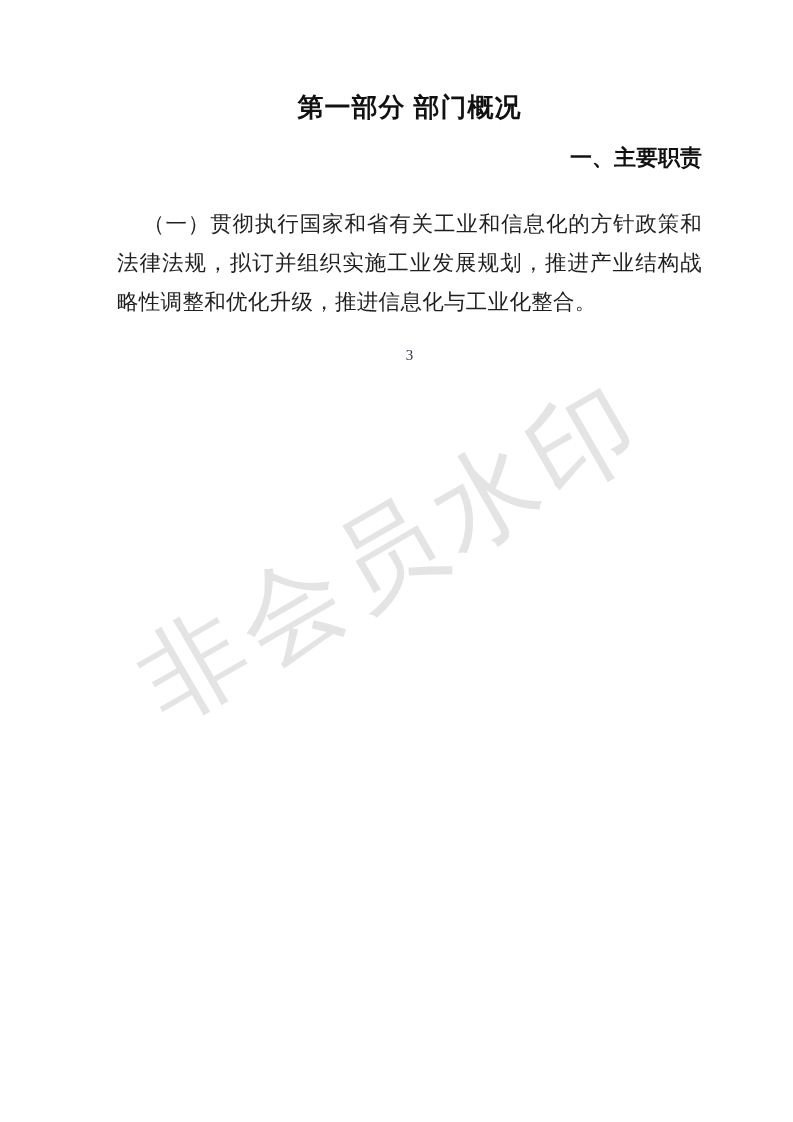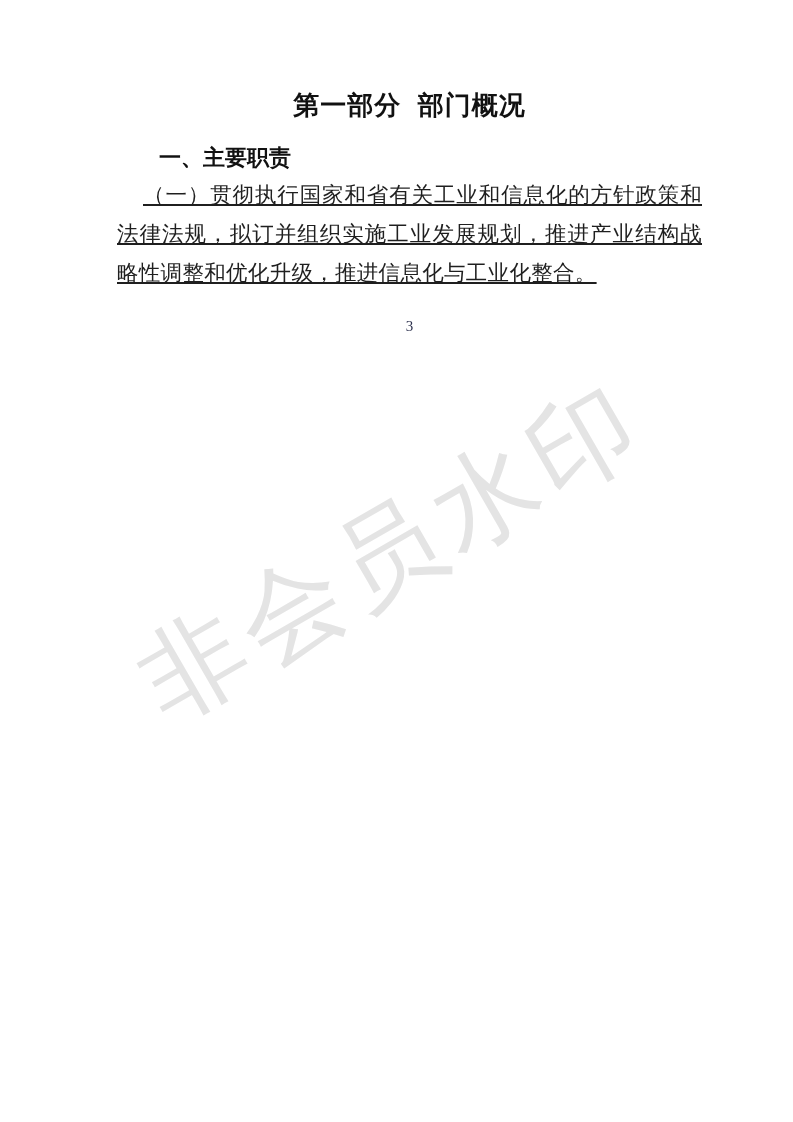--- a/index.html
+++ b/index.html
@@ -29,37 +29,38 @@
   .content {
     position: relative;
     z-index: 1;
     margin-left: 117px;
     width: 585px;
     color: var(--fg, #1f1f1f);
   }
   .doc-title {
     margin: 0;
     padding-top: 92px;
-    font-family: Liberation Mono, monospace;
+    font-family: Liberation Sans, sans-serif;
     font-weight: bold;
     font-size: 26px;
     line-height: 31px;
     text-align: center;
     color: #111111;
     letter-spacing: 1px;
   }
   .section-heading {
     margin: 22px 0 0 42px;
     font-family: "Liberation Sans", "DejaVu Sans", sans-serif;
     font-weight: bold;
     font-size: 22px;
     line-height: 26px;
     color: #111111;
+    text-align: right;
   }
-  .body-text { margin-top: 5px; text-decoration: underline; }
+  .body-text { margin-top: 34px; }
   .body-text p {
     margin: 0;
     font-size: 21.5px;
     line-height: 39px;
     text-align: justify;
     text-indent: 26px;
     letter-spacing: 0.3px;
   }
   .page-number {
     margin-top: 24px;

